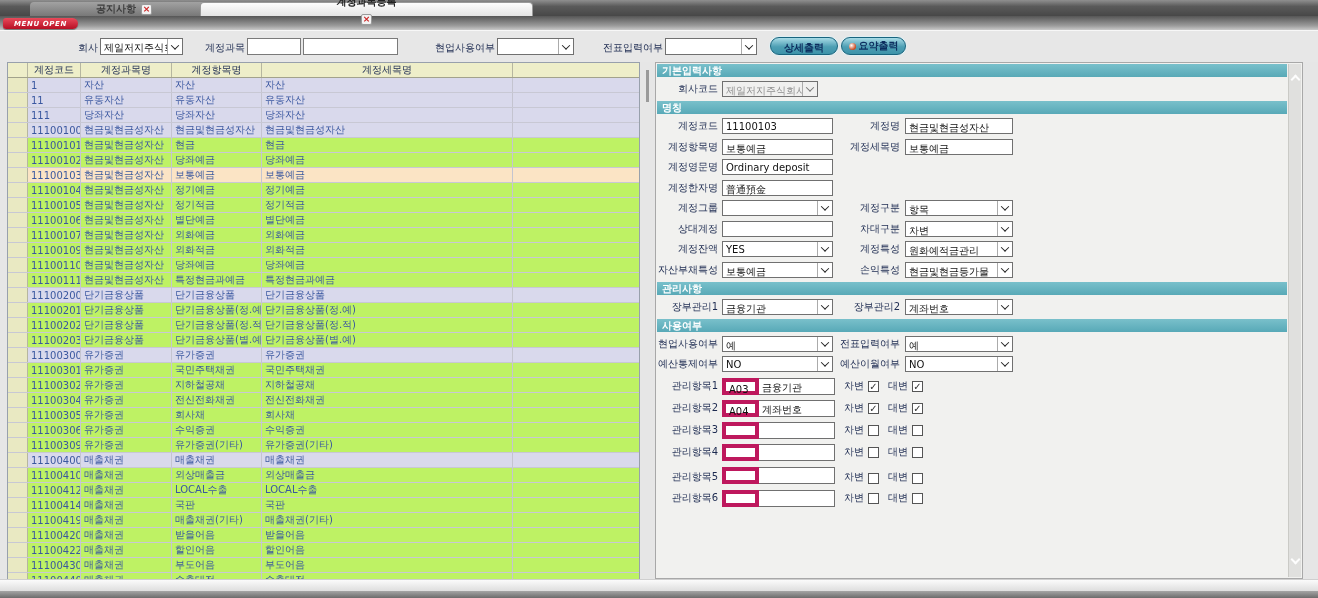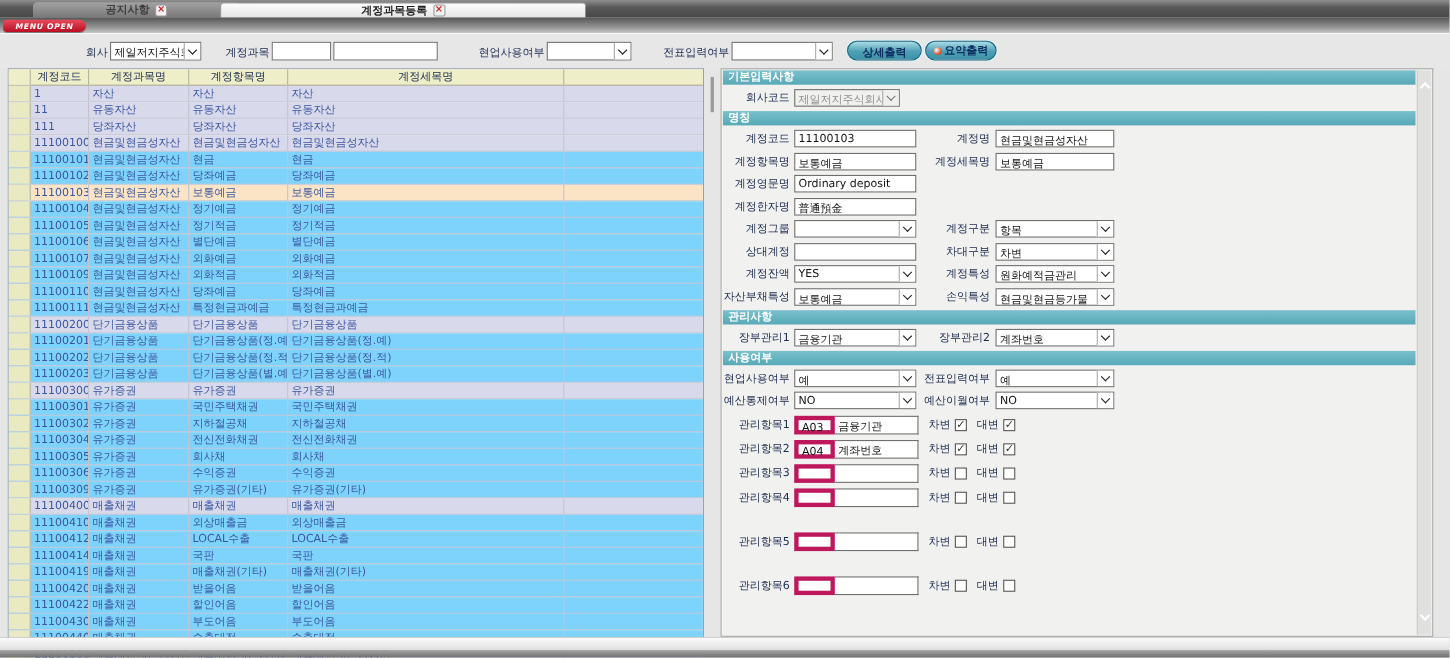--- a/index.html
+++ b/index.html
@@ -10,21 +10,21 @@
   
   .titlebar { position:absolute; left:0; top:0; width:100%; height:16px;
     background:linear-gradient(#8f8f8f,#5a5a5a 40%,#474747); }
   .subbar { position:absolute; left:0; top:16px; width:100%; height:14px;
     background:linear-gradient(#565656,#9c9c9c 70%,#c9c9c9); }
   .tab { position:absolute; top:2px; height:14px; border-radius:4px 4px 0 0;
     display:flex; align-items:center; justify-content:center; gap:5px; font-size:10px; }
   .tab.inactive { left:30px; width:188px; background:linear-gradient(#a2a2a2,#787878);
     color:#3d3d3d; font-weight:bold; }
   .tab.active { left:200px; width:333px; background:linear-gradient(#fdfdfd,#e4e4e4);
-    color:#222; font-weight:bold; border:1px solid #9a9a9a; border-bottom:none; }
+    color:#222; font-weight:bold; border:1px solid #9a9a9a; border-bottom:none;flex-direction:column; }
   .closebox { width:11px; height:11px; background:#f2f2f2; border:1px solid #9a9a9a;
     border-radius:2px; color:#cc2222; font-size:9px; line-height:9px; text-align:center; }
   .menu-ribbon { position:absolute; left:3px; top:18px; height:11px; padding:0 11px;
     background:linear-gradient(#e84a5a,#b80f24); border-radius:6px 10px 10px 6px;
     color:#fff; font-size:7px; font-weight:bold; font-style:italic; letter-spacing:.6px;
     display:flex; align-items:center; box-shadow:0 1px 1px rgba(0,0,0,.4); }
 
   
   .filter-bar { position:absolute; left:0; top:30px; width:100%; height:32px;
     background:#e7e7e7; border-top:1px solid #f7f7f7; }
@@ -48,21 +48,21 @@
   .fbtn .dot { width:7px; height:7px; border-radius:50%;
     background:radial-gradient(circle at 35% 35%, #fff, #cf4a1e 70%); }
 
   
   .grid { position:absolute; left:7px; top:62px; width:633px; height:517px;
     background:#fff; border:1px solid #98a0ac; display:flex; flex-direction:column; }
   .ghead { flex:0 0 15px; display:flex; background:#eeeec9; border-bottom:1px solid #a2a28c; }
   .ghead .hc { font-size:10px; color:#223055; display:flex; align-items:center; justify-content:center;
     border-right:1px solid #b6b6a0; overflow:hidden; }
   .gbody { flex:1; display:flex; flex-direction:column; }
-  .tr { flex:1; display:flex; border-bottom:1px solid #c8c8d4; background:#7dd3fc; min-height:0; }
+  .tr { flex:1; display:flex; border-bottom:1px solid #c8c8d4; background:#bef264; min-height:0; }
   .tr:last-child { border-bottom:none; }
   .tr.group { background:#d9d9ec; }
   .tr.selected { background:#fbe4c5; }
   .c0 { flex:0 0 20px; background:#e9e9c2; border-right:1px solid #b6b6a0; }
   .c1 { flex:0 0 53px; } .c2 { flex:0 0 91px; } .c3 { flex:0 0 90px; } .c4 { flex:0 0 251px; }
   .c5 { flex:1 1 auto; }
   .tc { font-size:10px; color:#3a57a0; padding:0 3px; white-space:nowrap; overflow:hidden;
     display:flex; align-items:center; border-right:1px solid #c4c4d0; }
   .tc.c5 { border-right:none; }
   .ghead .c0 { background:#eeeec9; } .ghead .c5 { border-right:none; }
@@ -612,21 +612,21 @@
             <span class="plabel">관리항목4</span>
             <div class="dualbox">
               <div class="dcode"></div>
               <div class="dname"></div>
             </div>
             <span class="cblabel">차변</span>
             <span class="cbox"></span>
             <span class="cblabel">대변</span>
             <span class="cbox"></span>
           </div>
-          <div class="frow" style="margin: 23px 0px;">
+          <div class="frow" style="margin: 6px 0px; align-items: flex-end;">
             <span class="plabel">관리항목5</span>
             <div class="dualbox">
               <div class="dcode"></div>
               <div class="dname"></div>
             </div>
             <span class="cblabel">차변</span>
             <span class="cbox"></span>
             <span class="cblabel">대변</span>
             <span class="cbox"></span>
           </div>

